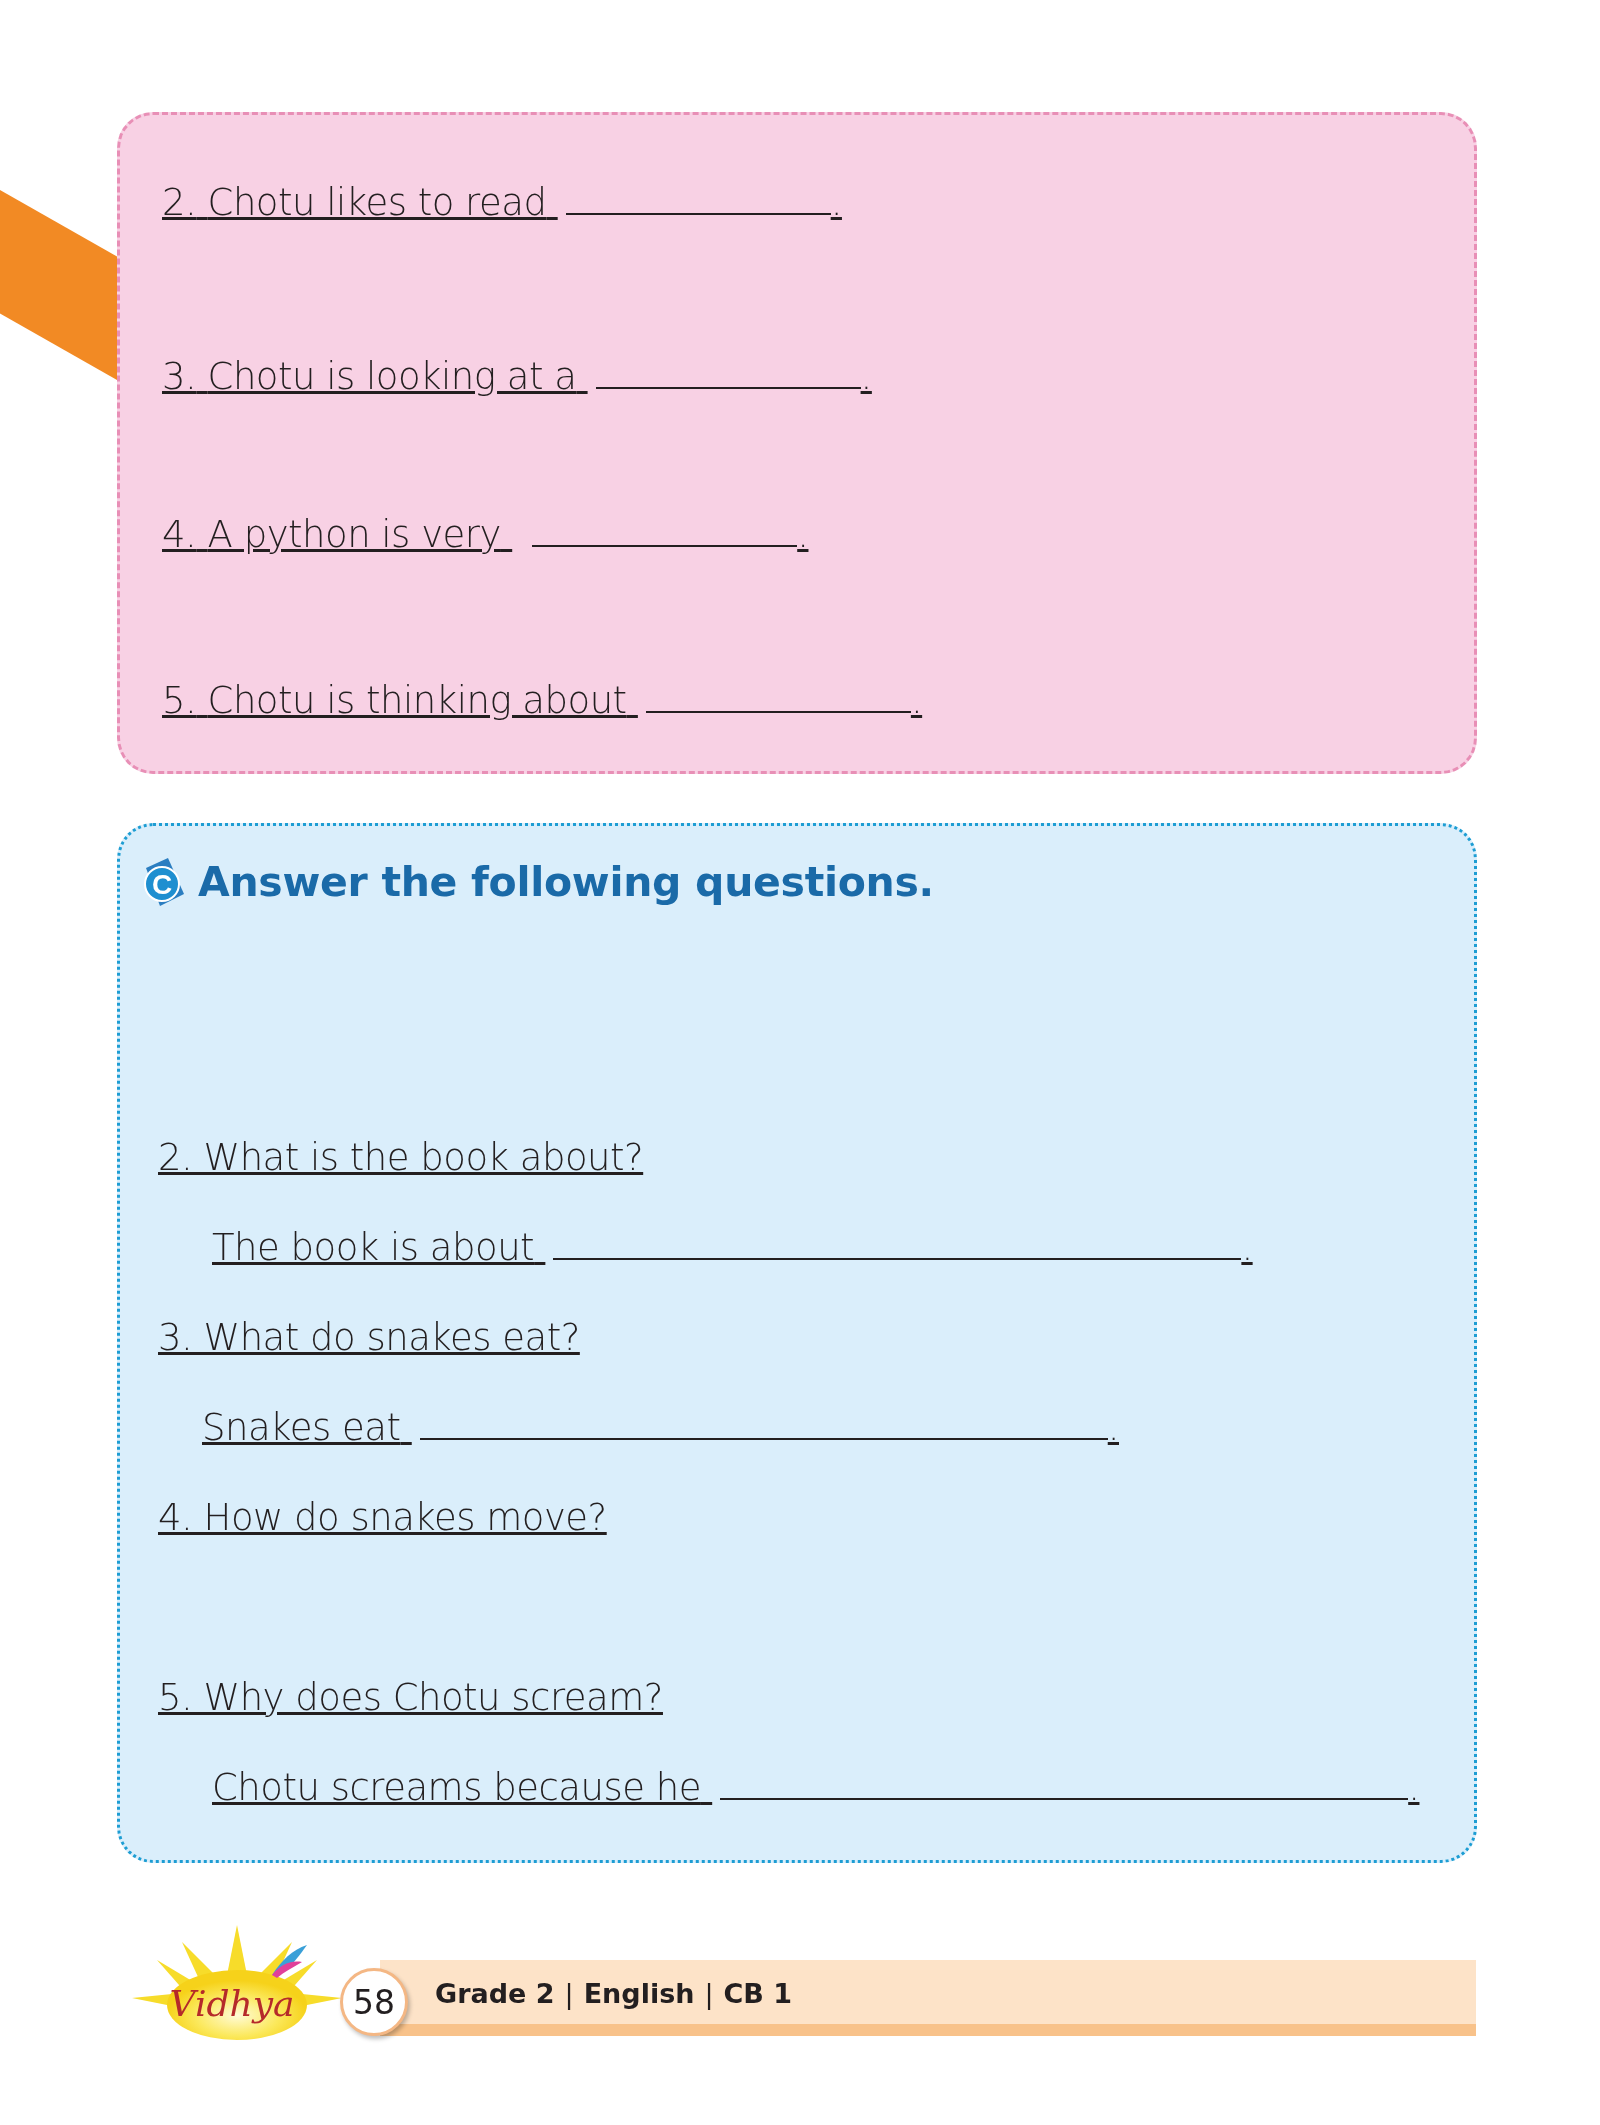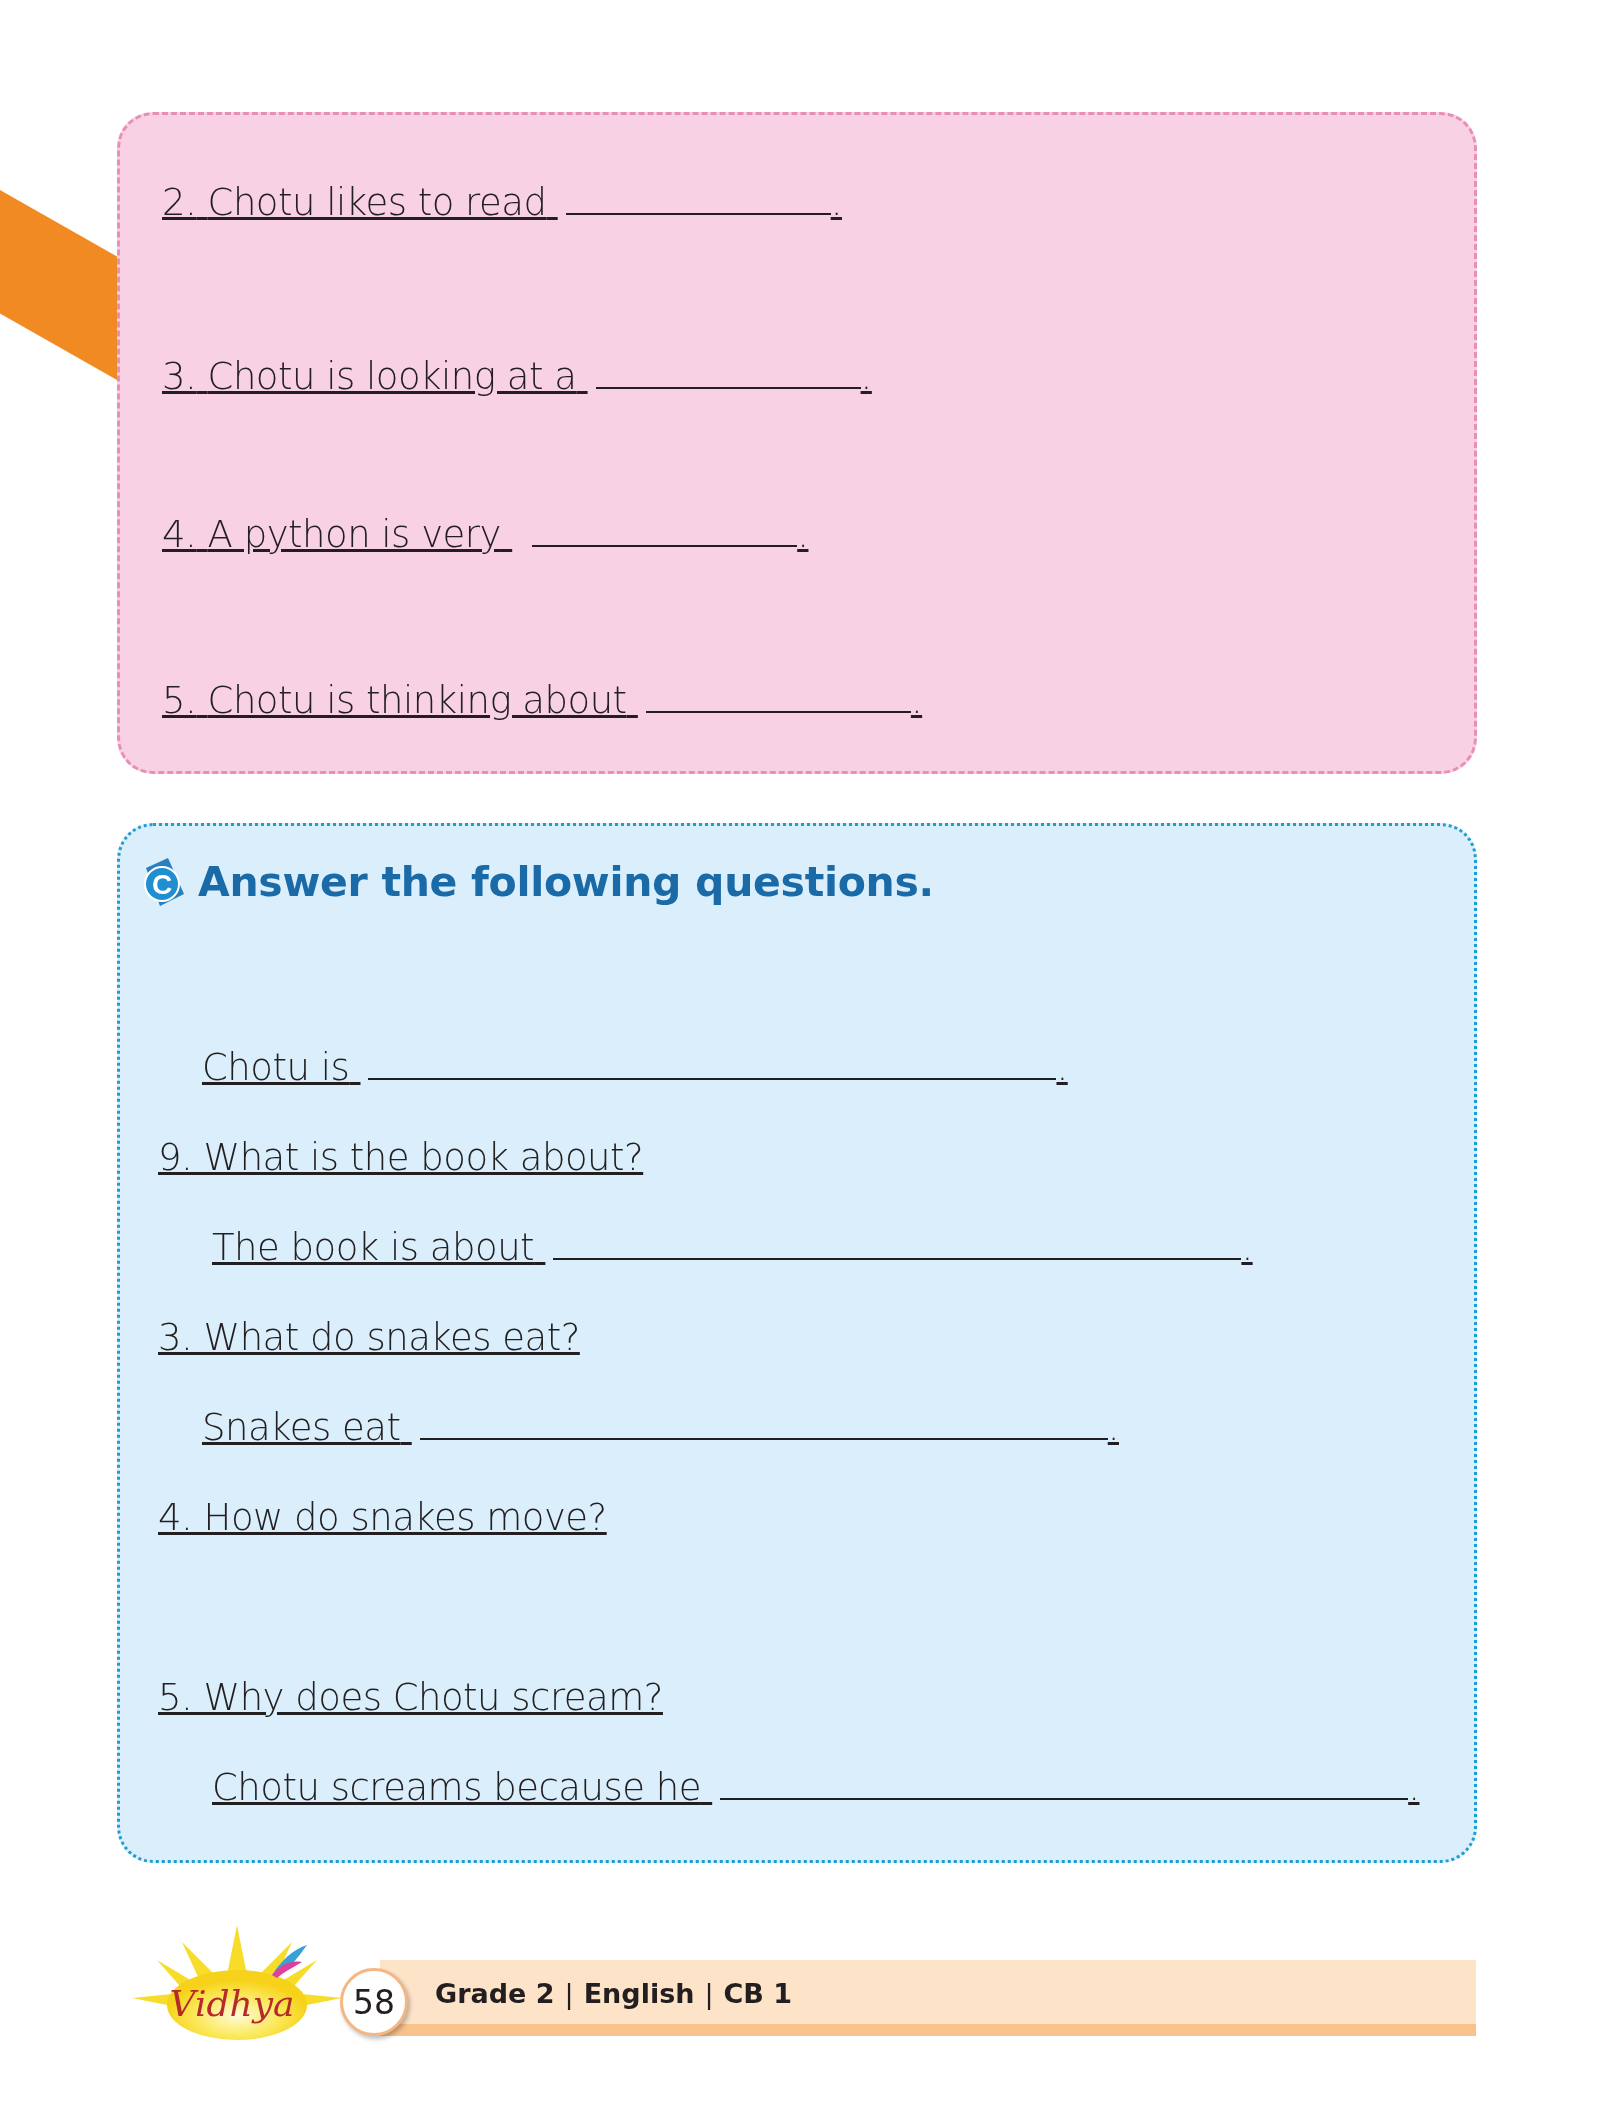--- a/index.html
+++ b/index.html
@@ -102,26 +102,22 @@
     <span class="c-icon">
       <svg width="50" height="56" viewBox="0 0 50 56">
         <path d="M8 14 L30 4 L46 40 L22 52 Z" fill="#2b7ec1"></path>
         <circle cx="24" cy="30" r="17" fill="#1f8fd0" stroke="#ffffff" stroke-width="2"></circle>
         <text x="24" y="40" text-anchor="middle" font-family="Liberation Sans, sans-serif" font-weight="bold" font-size="28" fill="#ffffff">C</text>
       </svg>
     </span>
     <span>Answer the following questions.</span>
   </div>
 
-  <div class="line" style="left:82px; top:220px;">
-    <span>Chotu is</span>
-    <span class="blank" style="width:688px"></span><span>.</span>
-  </div>
 
-  <div class="line" style="left:38px; top:310px;">9. What is the book about?</div>
+  <div class="line" style="left:38px; top:310px;">2. What is the book about?</div>
   <div class="line" style="left:92px; top:400px;">
     <span>The book is about</span>
     <span class="blank" style="width:688px"></span><span>.</span>
   </div>
 
   <div class="line" style="left:38px; top:490px;">3. What do snakes eat?</div>
   <div class="line" style="left:82px; top:580px;">
     <span>Snakes eat</span>
     <span class="blank" style="width:688px"></span><span>.</span>
   </div>

